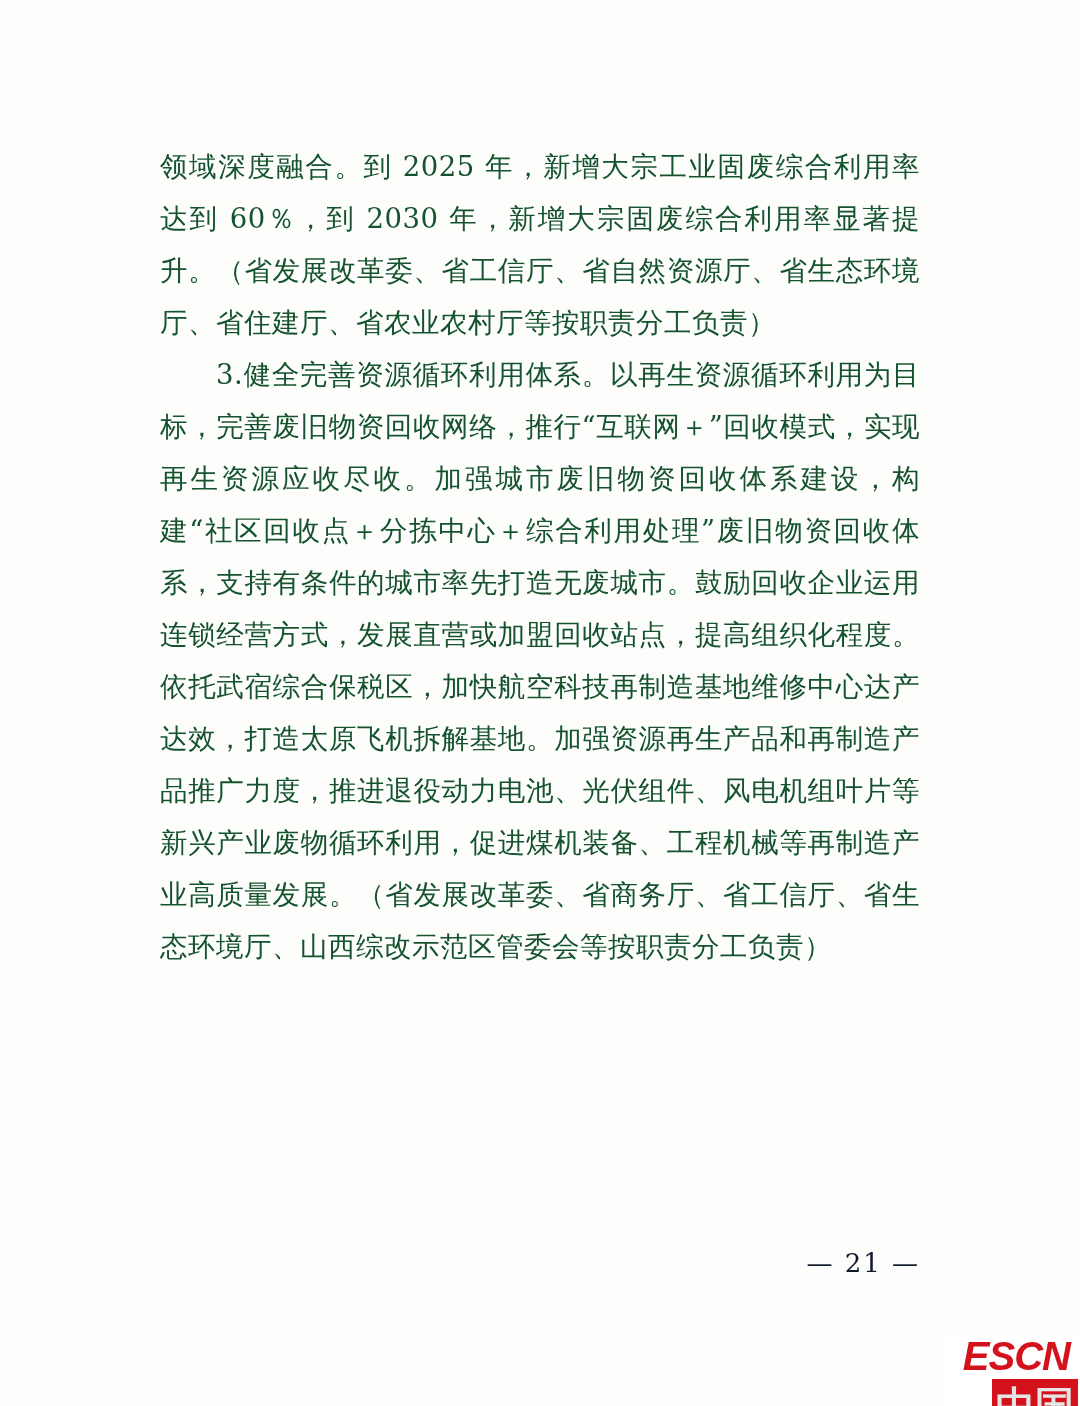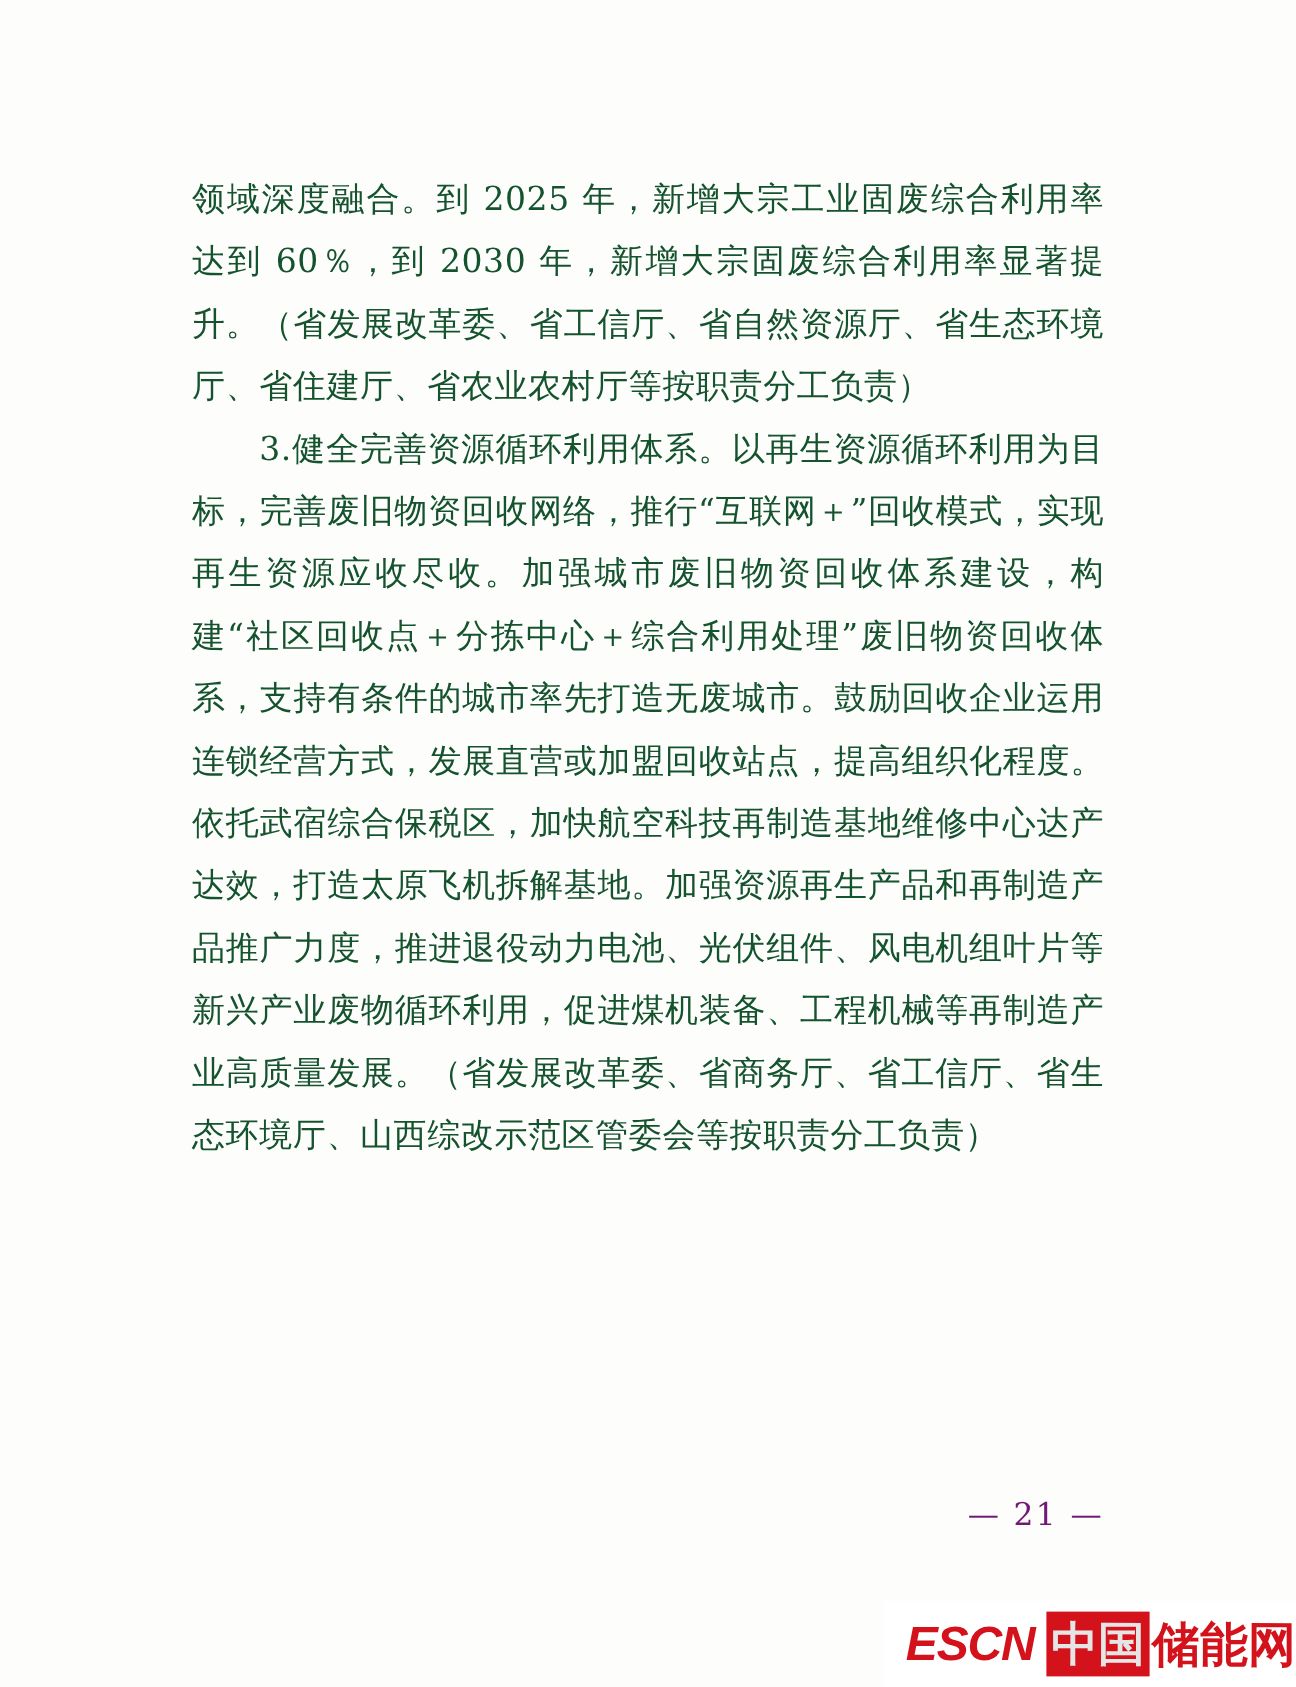--- a/index.html
+++ b/index.html
@@ -43,32 +43,33 @@
     text-indent: 56px;
   }
   .page-number {
     position: absolute;
     left: 160px;
     top: 1248px;
     width: 760px;
     text-align: right;
     font-size: 26px;
     letter-spacing: 2px;
-    color: #701a75;
+    color: #0f172a;
     font-family: "DejaVu Serif", "Liberation Serif", serif;
   }
   .watermark {
     position: absolute;
     right: 0px;
     bottom: 0px;
     height: 72px;
     display: flex;
-    align-items: center;
+    align-items: flex-end;
     background: #ffffff;
     padding-left: 18px;
+    flex-direction: column;
   }
   .wm-escn {
     font-family: "Liberation Sans", sans-serif;
     font-weight: bold;
     font-style: italic;
     font-size: 40px;
     color: #d4121b;
     letter-spacing: -1px;
     margin-right: 10px;
   }

